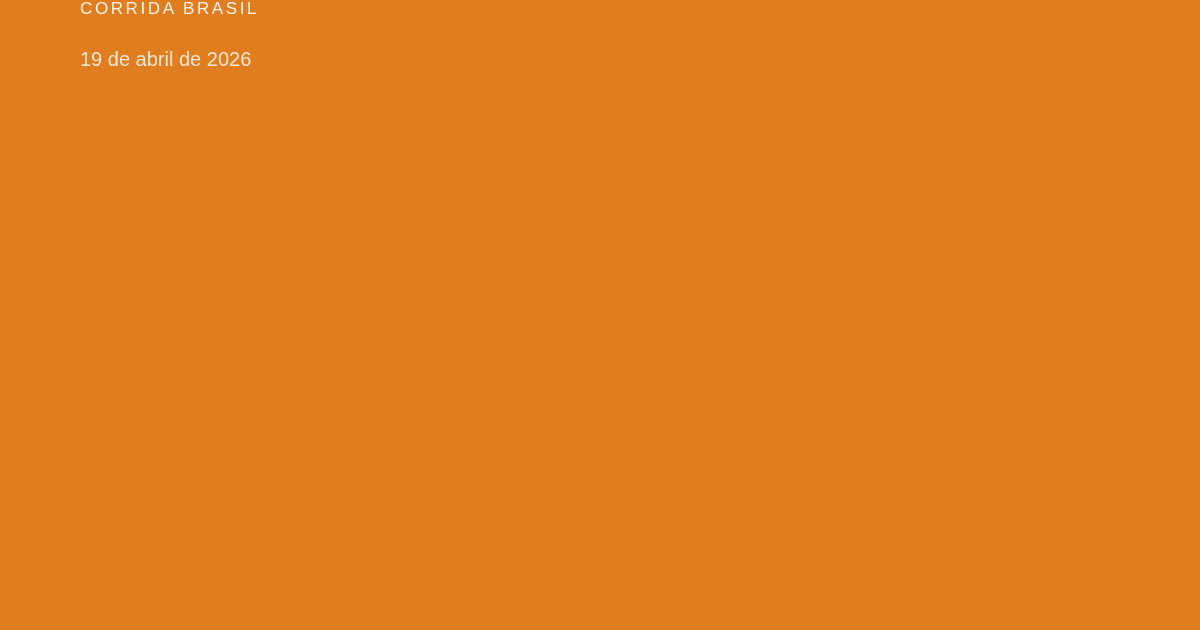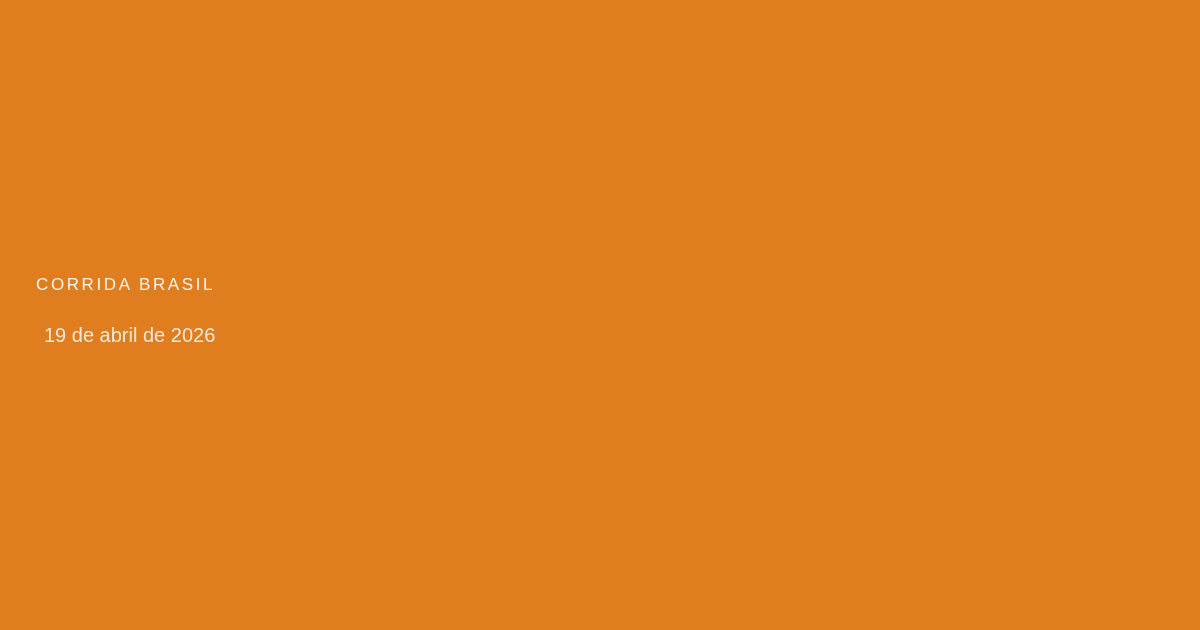--- a/index.html
+++ b/index.html
@@ -15,22 +15,21 @@
   }
 
   .card {
     position: relative;
     box-sizing: border-box;
     width: 1200px;
     height: 630px;
     background: #e07d1f;
     display: flex;
     flex-direction: column;
-    justify-content: center;
-    padding: 0 36px;
+    padding: 0 80px;
   }
 
   .content {
     display: block;
     max-width: 1040px;
   }
 
   .eyebrow {
     font-size: 17px;
     font-weight: 400;
@@ -59,21 +58,21 @@
     line-height: 1.2;
     margin: 0 0 14px 0;
     white-space: nowrap;
   }
 
   .date {
     font-size: 20px;
     font-weight: 400;
     color: rgba(255, 255, 255, 0.82);
     line-height: 1.2;
-    margin: 8px;
+    margin: 0;
     white-space: nowrap;
   }
 </style>
 </head>
 <body>
 
 <div class="card">
   <div class="content">
 
     <div class="eyebrow">CORRIDA BRASIL</div>

